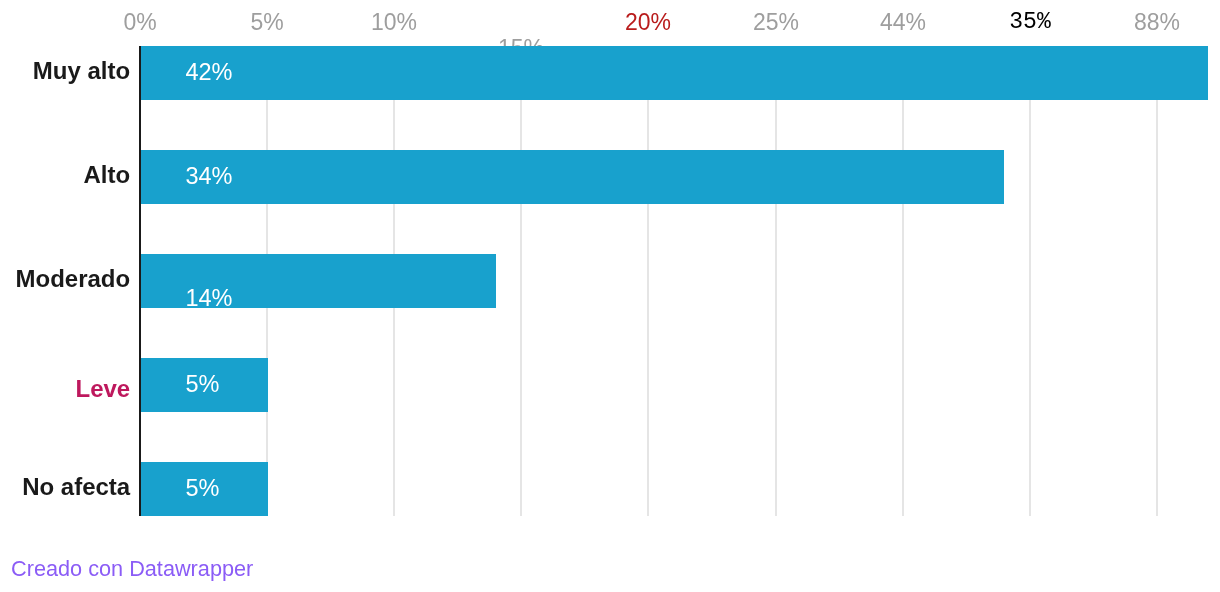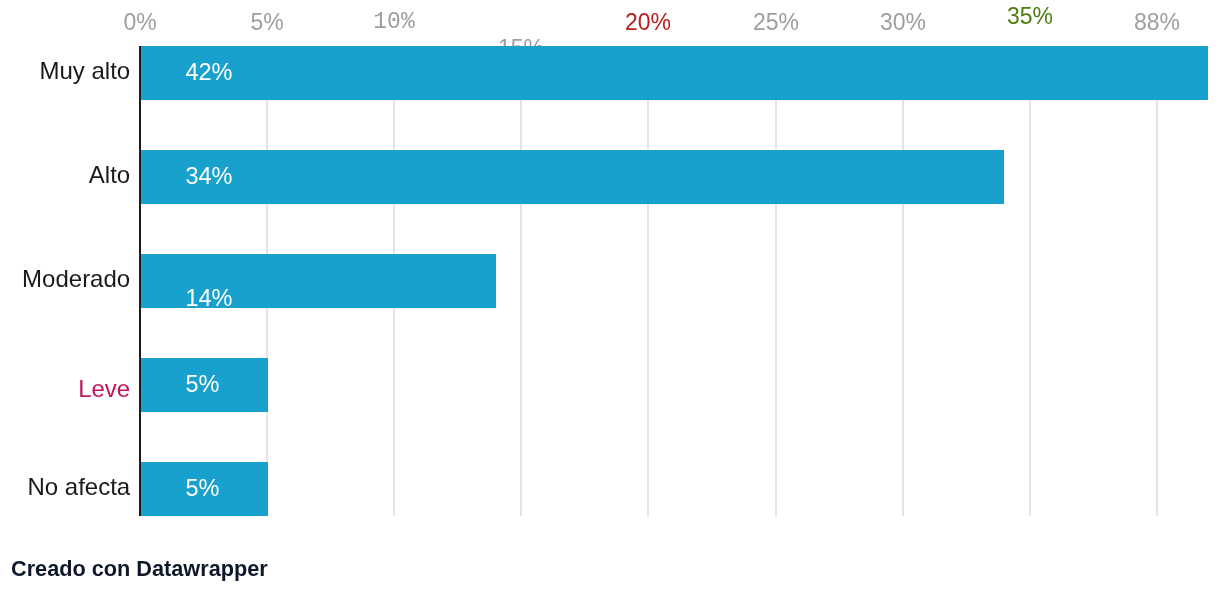--- a/index.html
+++ b/index.html
@@ -58,20 +58,21 @@
     margin-left: 36px;
   }
   .cat-label {
     position: absolute;
     text-align: left;
     font-size: 24px;
     line-height: 24px;
     color: #1a1a1a;
     white-space: nowrap;
     transform: translateZ(0);
+    font-weight: bold;
   }
   .footer-credit {
     position: absolute;
     left: 11px;
     top: 557.7px;
     font-size: 21.7px;
     line-height: 21.7px;
     color: #888888;
     white-space: nowrap;
     transform: translateZ(0);
@@ -90,26 +91,26 @@
     <div class="gridline" style="left: 647px; top: 46px; height: 470px; background: rgb(229, 229, 229);"></div>
     <div class="gridline" style="left: 775px; top: 46px; height: 470px; background: rgb(229, 229, 229);"></div>
     <div class="gridline" style="left: 902px; top: 46px; height: 470px; background: rgb(229, 229, 229);"></div>
     <div class="gridline" style="left: 1029px; top: 46px; height: 470px; background: rgb(229, 229, 229);"></div>
     <div class="gridline" style="left: 1156px; top: 46px; height: 470px; background: rgb(229, 229, 229);"></div>
   </div>
 
   <div class="layer" id="ticks">
     <div class="tick-label" style="left: 140px; top: 11px; color: rgb(158, 158, 158);">0%</div>
     <div class="tick-label" style="left: 267px; top: 11px; color: rgb(158, 158, 158);">5%</div>
-    <div class="tick-label" style="left: 394px; top: 11px; color: rgb(158, 158, 158); font-family: Liberation Mono, monospace;">10%</div>
+    <div class="tick-label" style="left: 394px; top: 11px; color: rgb(158, 158, 158);">10%</div>
     <div class="tick-label" style="left: 521px; top: 11px; color: rgb(158, 158, 158); margin-top: 26px;">15%</div>
     <div class="tick-label" style="left: 648px; top: 11px; color: #b91c1c;">20%</div>
     <div class="tick-label" style="left: 776px; top: 11px; color: rgb(158, 158, 158);">25%</div>
-    <div class="tick-label" style="left: 903px; top: 11px; color: rgb(158, 158, 158);">30%</div>
-    <div class="tick-label" style="left: 1030px; top: 5px; color: #4d7c0f;">35%</div>
+    <div class="tick-label" style="left: 903px; top: 11px; color: rgb(158, 158, 158);">44%</div>
+    <div class="tick-label" style="left: 1030px; top: 11px; color: #000000; font-family: Liberation Mono, monospace;">35%</div>
     <div class="tick-label" style="left: 1157px; top: 11px; color: rgb(158, 158, 158);">88%</div>
   </div>
 
   <div class="layer" id="bars">
     <div class="bar" style="left: 139.86px; top: 46px; width: 1068.14px; height: 54px; background: rgb(24, 161, 205);"></div>
     <div class="bar" style="left: 139.86px; top: 150px; width: 864.14px; height: 54px; background: rgb(24, 161, 205);"></div>
     <div class="bar" style="left: 139.86px; top: 254px; width: 356.14px; height: 54px; background: rgb(24, 161, 205);"></div>
     <div class="bar" style="left: 139.86px; top: 358px; width: 128.14px; height: 54px; background: rgb(24, 161, 205);"></div>
     <div class="bar" style="left: 139.86px; top: 462px; width: 128.14px; height: 54px; background: rgb(24, 161, 205);"></div>
   </div>
@@ -125,14 +126,14 @@
   <div class="layer" id="labels">
     <div class="cat-label" style="right: 1089.84px; top: 59.4px; color: rgb(26, 26, 26);">Muy alto</div>
     <div class="cat-label" style="right: 1089.84px; top: 163.4px; color: rgb(26, 26, 26);">Alto</div>
     <div class="cat-label" style="right: 1089.84px; top: 267.4px; color: rgb(26, 26, 26);">Moderado</div>
     <div class="cat-label" style="right: 1089.84px; top: 377px; color: #be185d;">Leve</div>
     <div class="cat-label" style="right: 1089.84px; top: 475.4px; color: rgb(26, 26, 26);">No afecta</div>
   </div>
 
   <div class="zeroline" style="left: 139px; top: 46px; height: 470px; background: rgb(26, 26, 26);"></div>
 
-  <div class="footer-credit" style="color: #0f172a; font-weight: bold;">Creado con Datawrapper</div>
+  <div class="footer-credit" style="color: #8b5cf6;">Creado con Datawrapper</div>
 </div>
 
 </body></html>

